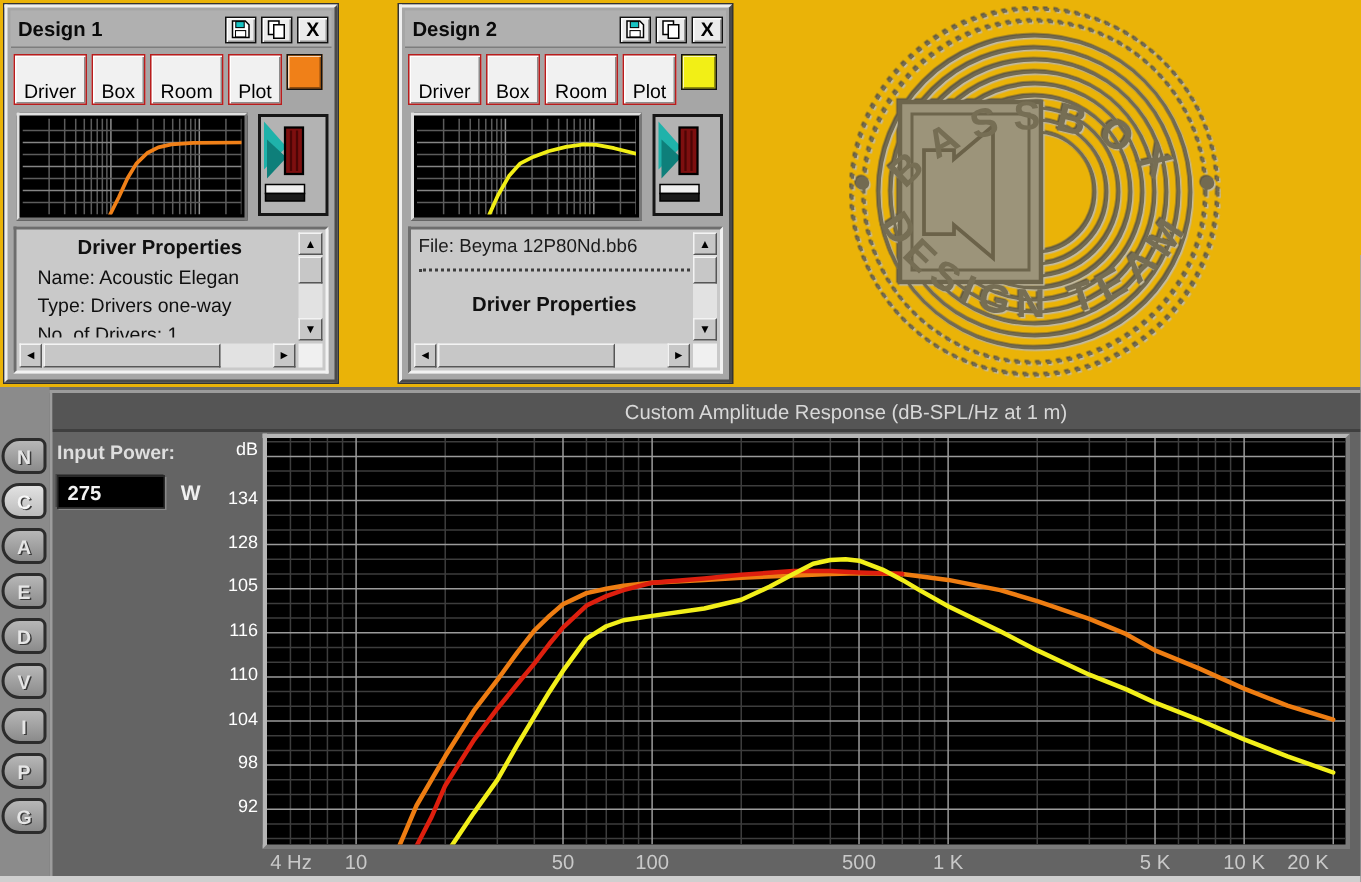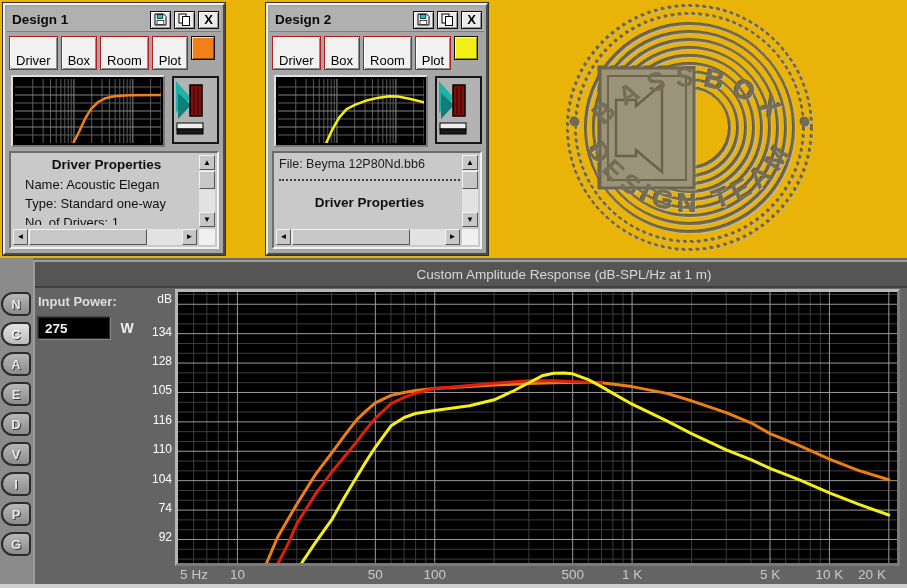--- a/index.html
+++ b/index.html
@@ -167,21 +167,21 @@
             <line x1="23" y1="8" x2="23" y2="35" stroke="#4d0505" stroke-width="1.5"></line>
             <rect x="2" y="44" width="26" height="6" fill="#efefef" stroke="#000"></rect>
             <rect x="2" y="50" width="26" height="5" fill="#1a1a1a" stroke="#000"></rect>
           </svg>
         </button>
       </div>
       <div class="props">
         <div class="props-content">
           <div class="p-head">Driver Properties</div>
           <div class="p-line">Name: Acoustic Elegan</div>
-          <div class="p-line">Type: Standard one-way</div>
+          <div class="p-line">Type: Drivers one-way</div>
           <div class="p-line">No. of Drivers: 1</div>
         </div>
         <div class="vscroll">
           <div class="sbtn sb-up">▲</div>
           <div class="vthumb"></div>
           <div class="sbtn sb-dn">▼</div>
         </div>
         <div class="hscroll">
           <div class="sbtn h sb-lt">◄</div>
           <div class="hthumb"></div>
@@ -341,21 +341,21 @@
       </div>
     </div>
     <div id="y-labels">
         <div class="ylab" style="top: 0.311031px;">dB</div>
         <div class="ylab" style="top: 32.6546px;">134</div>
         <div class="ylab" style="top: 62.0579px;">128</div>
         <div class="ylab" style="top: 91.4611px;">105</div>
         <div class="ylab" style="top: 120.864px;">116</div>
         <div class="ylab" style="top: 150.268px;">110</div>
         <div class="ylab" style="top: 179.671px;">104</div>
-        <div class="ylab" style="top: 209.074px;">74</div>
+        <div class="ylab" style="top: 209.074px;">98</div>
         <div class="ylab" style="top: 238.477px;">92</div>
       </div>
     <div class="plot-frame">
       <svg id="main-chart" width="719" height="271">
           <line x1="15.625649888541385" y1="0" x2="15.625649888541385" y2="271" stroke="#3d3d3d" stroke-width="1"></line>
           <line x1="28.836948625878875" y1="0" x2="28.836948625878875" y2="271" stroke="#3d3d3d" stroke-width="1"></line>
           <line x1="40.281096136302786" y1="0" x2="40.281096136302786" y2="271" stroke="#3d3d3d" stroke-width="1"></line>
           <line x1="50.37554964108583" y1="0" x2="50.37554964108583" y2="271" stroke="#3d3d3d" stroke-width="1"></line>
           <line x1="118.81069200061174" y1="0" x2="118.81069200061174" y2="271" stroke="#3d3d3d" stroke-width="1"></line>
           <line x1="153.56059175315616" y1="0" x2="153.56059175315616" y2="271" stroke="#3d3d3d" stroke-width="1"></line>
@@ -413,21 +413,21 @@
           <line x1="0" y1="100.4611211573237" x2="719" y2="100.4611211573237" stroke="#9b9b9b" stroke-width="1"></line>
           <line x1="0" y1="71.05786618444846" x2="719" y2="71.05786618444846" stroke="#9b9b9b" stroke-width="1"></line>
           <line x1="0" y1="41.65461121157324" x2="719" y2="41.65461121157324" stroke="#9b9b9b" stroke-width="1"></line>
           <line x1="0" y1="12.25135623869801" x2="719" y2="12.25135623869801" stroke="#9b9b9b" stroke-width="1"></line>
           <polyline points="88.2,272.0 99.7,245.0 118.8,212.2 137.9,181.8 153.6,161.2 166.8,143.1 178.2,128.4 188.3,118.6 197.3,110.8 213.0,103.4 226.2,100.5 237.6,98.5 256.7,96.5 291.5,94.6 316.2,93.1 350.9,91.6 375.6,90.7 394.7,90.2 423.5,90.7 454.1,94.6 488.8,101.4 513.5,108.8 548.2,120.6 572.9,130.8 592.0,141.6 620.9,153.4 651.4,167.1 680.3,178.4 710.8,187.7" fill="none" stroke="#ee7d12" stroke-width="3" stroke-linejoin="round" stroke-linecap="round"></polyline>
           <polyline points="99.7,272.0 109.8,252.4 118.8,231.8 137.9,201.4 153.6,180.3 166.8,164.2 178.2,150.4 188.3,137.2 197.3,126.4 213.0,111.7 226.2,105.4 237.6,101.4 256.7,96.5 291.5,93.6 316.2,91.2 350.9,88.7 375.6,88.7 394.7,89.7 410.3,90.2 423.5,90.7" fill="none" stroke="#dd1f0e" stroke-width="3" stroke-linejoin="round" stroke-linecap="round"></polyline>
           <polyline points="123.0,272.0 137.9,249.9 153.6,227.9 166.8,204.8 178.2,185.7 188.3,169.1 197.3,155.3 213.0,133.8 226.2,125.5 237.6,121.5 256.7,118.6 291.5,113.7 316.2,107.8 335.3,99.0 350.9,90.7 364.1,83.8 375.6,81.3 385.7,80.9 394.7,81.8 410.3,87.7 423.5,94.6 435.0,101.4 454.1,112.2 488.8,128.9 513.5,141.6 548.2,157.8 572.9,167.6 592.0,176.4 620.9,187.7 651.4,200.9 680.3,212.2 710.8,223.0" fill="none" stroke="#f2ef1a" stroke-width="3" stroke-linejoin="round" stroke-linecap="round"></polyline>
         </svg>
     </div>
     <div id="x-labels">
-        <div class="xlab" style="left: 16px;">5 Hz</div>
+        <div class="xlab" style="left: 16px;">4 Hz</div>
         <div class="xlab" style="left: 59.4053px;">10</div>
         <div class="xlab" style="left: 197.34px;">50</div>
         <div class="xlab" style="left: 256.746px;">100</div>
         <div class="xlab" style="left: 394.681px;">500</div>
         <div class="xlab" style="left: 454.086px;">1 K</div>
         <div class="xlab" style="left: 592.021px;">5 K</div>
         <div class="xlab" style="left: 651.426px;">10 K</div>
         <div class="xlab" style="left: 694px;">20 K</div>
       </div>
     <div class="bottom-edge"></div>

